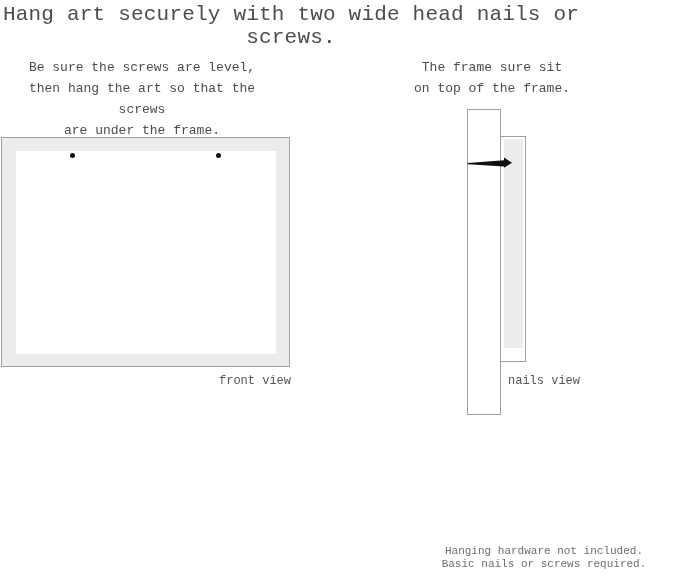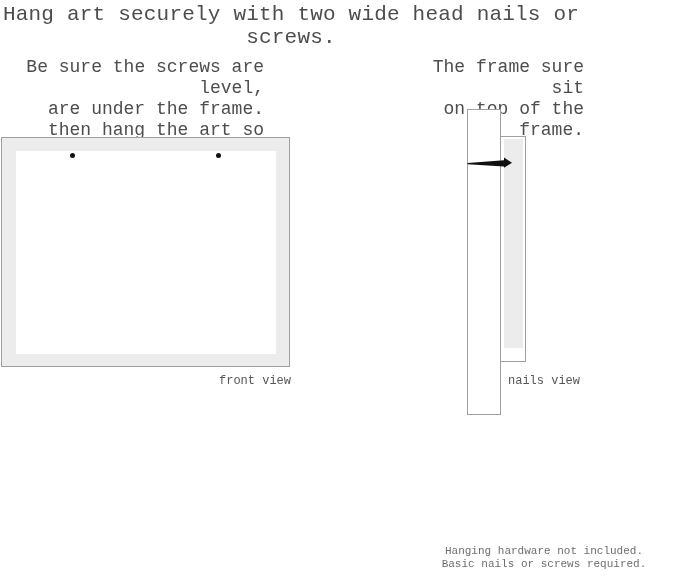--- a/index.html
+++ b/index.html
@@ -21,22 +21,22 @@
     color:var(--text);
   }
   .title{
     position:absolute;top:3px;left:0;width:582px;
     text-align:center;
     font-size:21px;font-weight:300;letter-spacing:.2px;
     color:var(--text);
   }
   .instruction{
     position:absolute;
-    font-size:18px;font-weight:300;line-height:21px;
-    text-align:right;color:var(--text);
+    font-size:13px;font-weight:300;line-height:21px;
+    text-align:center;color:var(--text);
   }
   .instruction.left{top:57px;left:20px;width:244px;}
   .instruction.right{top:57px;left:400px;width:184px;}
 
   
   .frame-outer{
     position:absolute;left:1px;top:137px;width:289px;height:230px;
     background:var(--frame_fill);
     border:1px solid var(--frame_border);
     box-sizing:border-box;
@@ -90,22 +90,22 @@
 </style>
 </head>
 <body>
 
 <div class="page">
 
   <div class="title">Hang art securely with two wide head nails or screws.</div>
 
   <div class="instruction left">
     <div>Be sure the screws are level,</div>
+    <div>then hang the art so that the screws</div>
     <div>are under the frame.</div>
-    <div>then hang the art so that the screws</div>
   </div>
 
   <div class="instruction right">
     <div>The frame sure sit</div>
     <div>on top of the frame.</div>
   </div>
 
   <div class="frame-outer">
     <div class="frame-canvas"></div>
     <div class="screw-dot one"></div>

